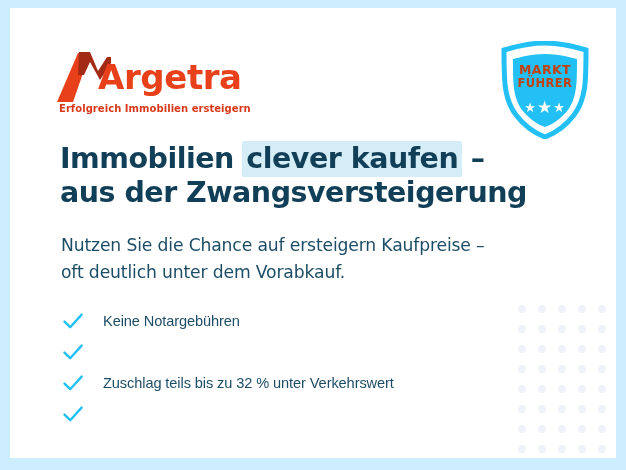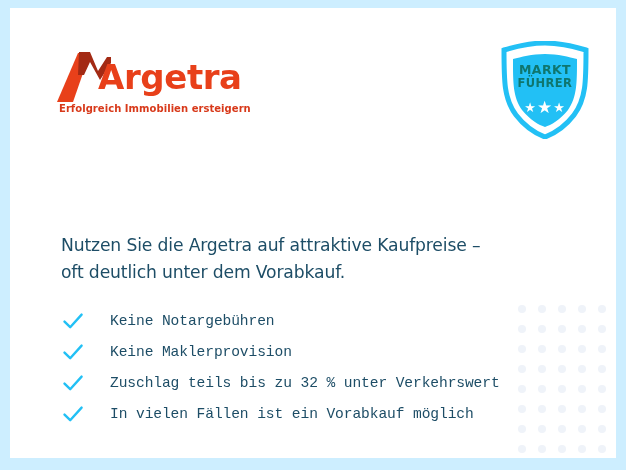--- a/index.html
+++ b/index.html
@@ -98,21 +98,21 @@
     width: 90px;
     height: 98px;
   }
   #badge svg { display: block; }
   #badge-text {
     position: absolute;
     left: 0;
     top: 22px;
     width: 90px;
     text-align: center;
-    color: #0f766e;
+    color: #c2410c;
     font-family: "DejaVu Sans", sans-serif;
     font-weight: 700;
     line-height: 1.08;
     letter-spacing: 0.4px;
   }
   #badge-line1 { font-size: 12.5px; display:block; }
   #badge-line2 { font-size: 11.5px; display:block; }
   #badge-stars {
     position: absolute;
     left: 0;
@@ -175,22 +175,22 @@
     display: flex;
     align-items: center;
   }
   .feature-check {
     width: 24px;
     height: 24px;
     flex: 0 0 24px;
     display: block;
   }
   .feature-label {
-    margin-left: 25px;
-    font-family: Liberation Mono, monospace;
+    margin-left: 18px;
+    font-family: Liberation Sans, sans-serif;
     font-size: 14.6px;
     font-weight: 400;
     color: #1d4d66;
     letter-spacing: -0.1px;
     white-space: nowrap;
   }
 </style>
 </head>
 <body>
 
@@ -261,48 +261,48 @@
       <div id="badge-text">
         <span id="badge-line1">MARKT</span>
         <span id="badge-line2">FÜHRER</span>
       </div>
       <div id="badge-stars">
         <span>★</span><span class="star-big">★</span><span>★</span>
       </div>
     </div>
 
     <div id="headline">
+      <span class="hl-line"><span>Immobilien </span><span class="hl-mark">clever kaufen</span><span> –</span></span>
+      <span class="hl-line">aus der Zwangsversteigerung</span>
     </div>
 
     <div id="subheadline">
-      <span class="sub-line">Nutzen Sie die Argetra auf attraktive Kaufpreise –</span>
+      <span class="sub-line">Nutzen Sie die Chance auf ersteigern Kaufpreise –</span>
       <span class="sub-line">oft deutlich unter dem Vorabkauf.</span>
     </div>
 
     <div id="feature-list">
         <div class="feature-row">
           <svg class="feature-check" viewBox="0 0 24 24">
             <path d="M3.5 12.6 L9.2 18.2 L20.6 5.6" fill="none" stroke="#22c0f5" stroke-width="2.4" stroke-linecap="round" stroke-linejoin="round"></path>
           </svg>
           <span class="feature-label">Keine Notargebühren</span>
         </div>
         <div class="feature-row">
           <svg class="feature-check" viewBox="0 0 24 24">
             <path d="M3.5 12.6 L9.2 18.2 L20.6 5.6" fill="none" stroke="#22c0f5" stroke-width="2.4" stroke-linecap="round" stroke-linejoin="round"></path>
           </svg>
-          <span class="feature-label">Keine Maklerprovision</span>
         </div>
         <div class="feature-row">
           <svg class="feature-check" viewBox="0 0 24 24">
             <path d="M3.5 12.6 L9.2 18.2 L20.6 5.6" fill="none" stroke="#22c0f5" stroke-width="2.4" stroke-linecap="round" stroke-linejoin="round"></path>
           </svg>
           <span class="feature-label">Zuschlag teils bis zu 32 % unter Verkehrswert</span>
         </div>
         <div class="feature-row">
           <svg class="feature-check" viewBox="0 0 24 24">
             <path d="M3.5 12.6 L9.2 18.2 L20.6 5.6" fill="none" stroke="#22c0f5" stroke-width="2.4" stroke-linecap="round" stroke-linejoin="round"></path>
           </svg>
-          <span class="feature-label">In vielen Fällen ist ein Vorabkauf möglich</span>
         </div>
       </div>
 
   </div>
 </div>
 
 </body></html>

